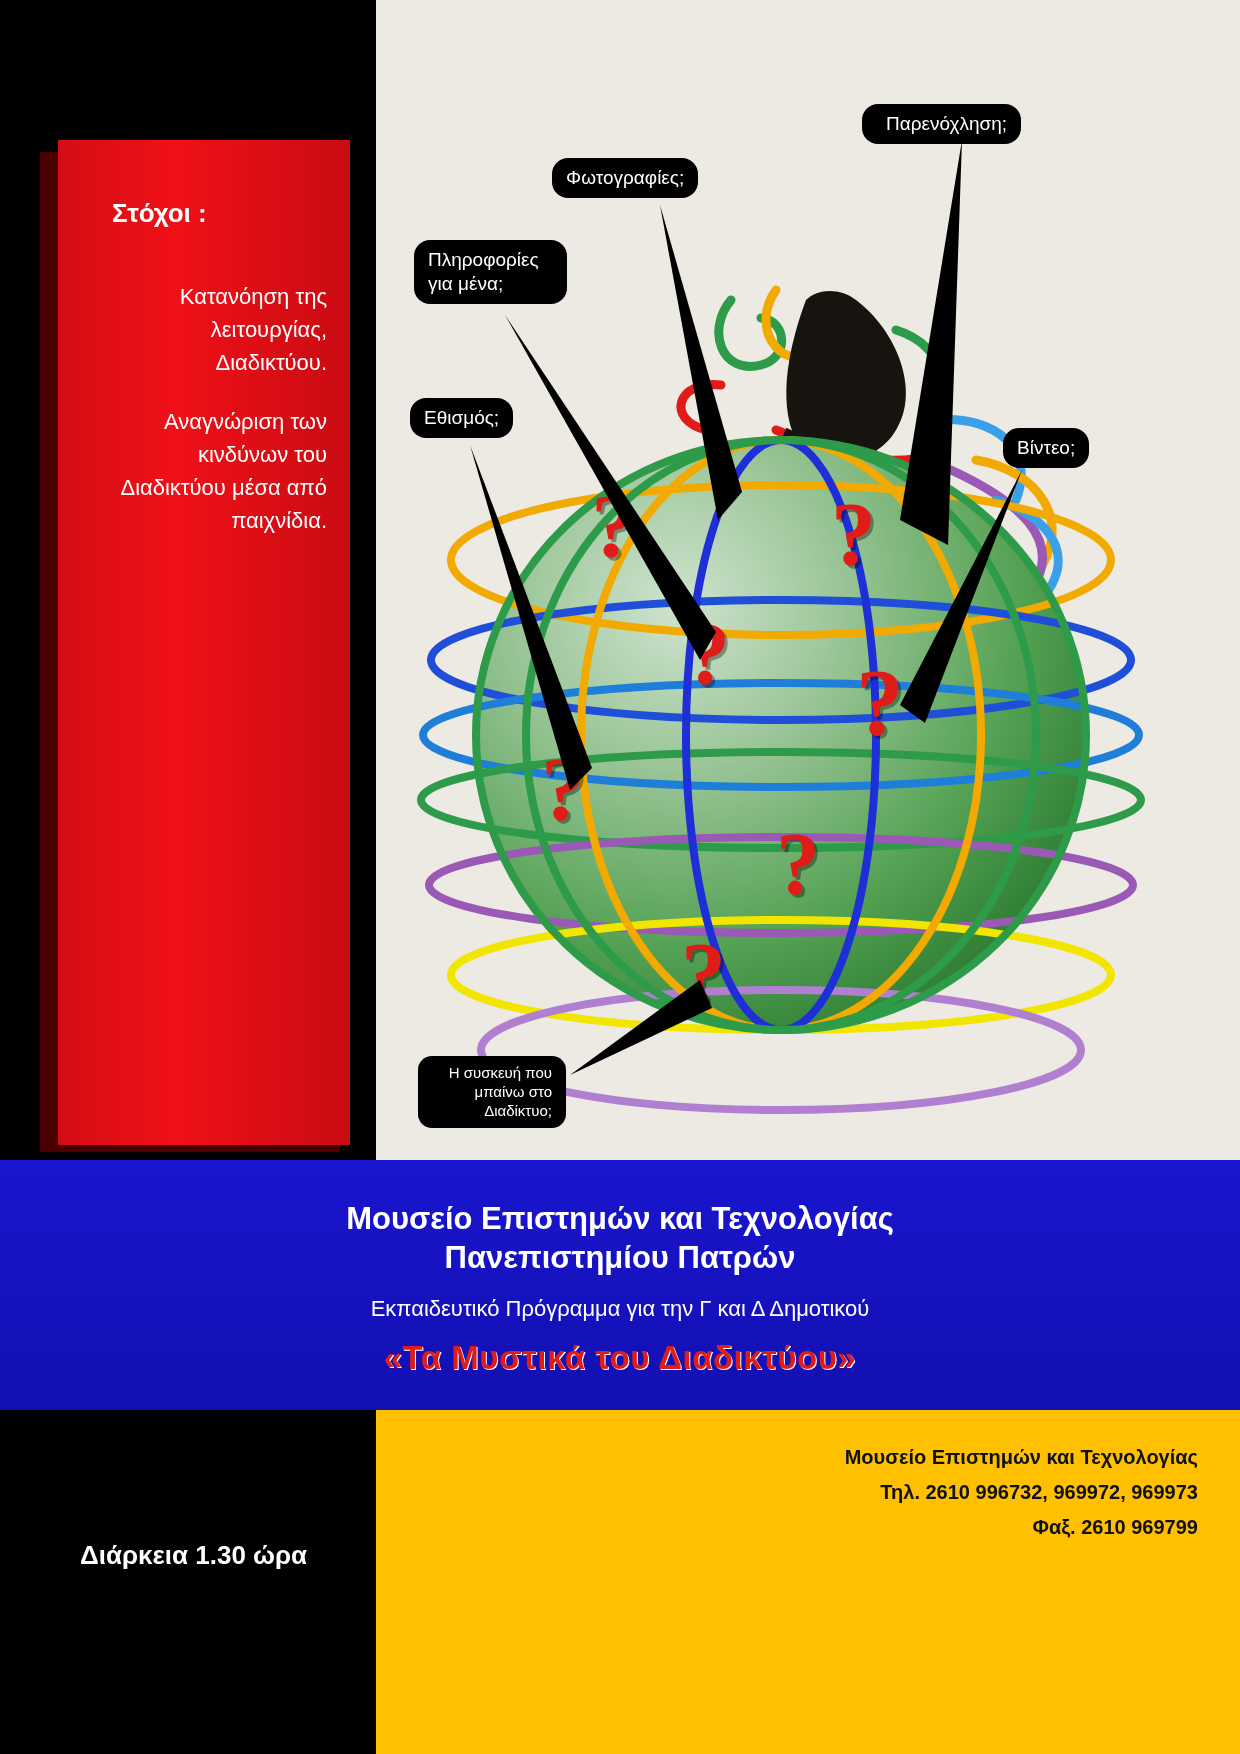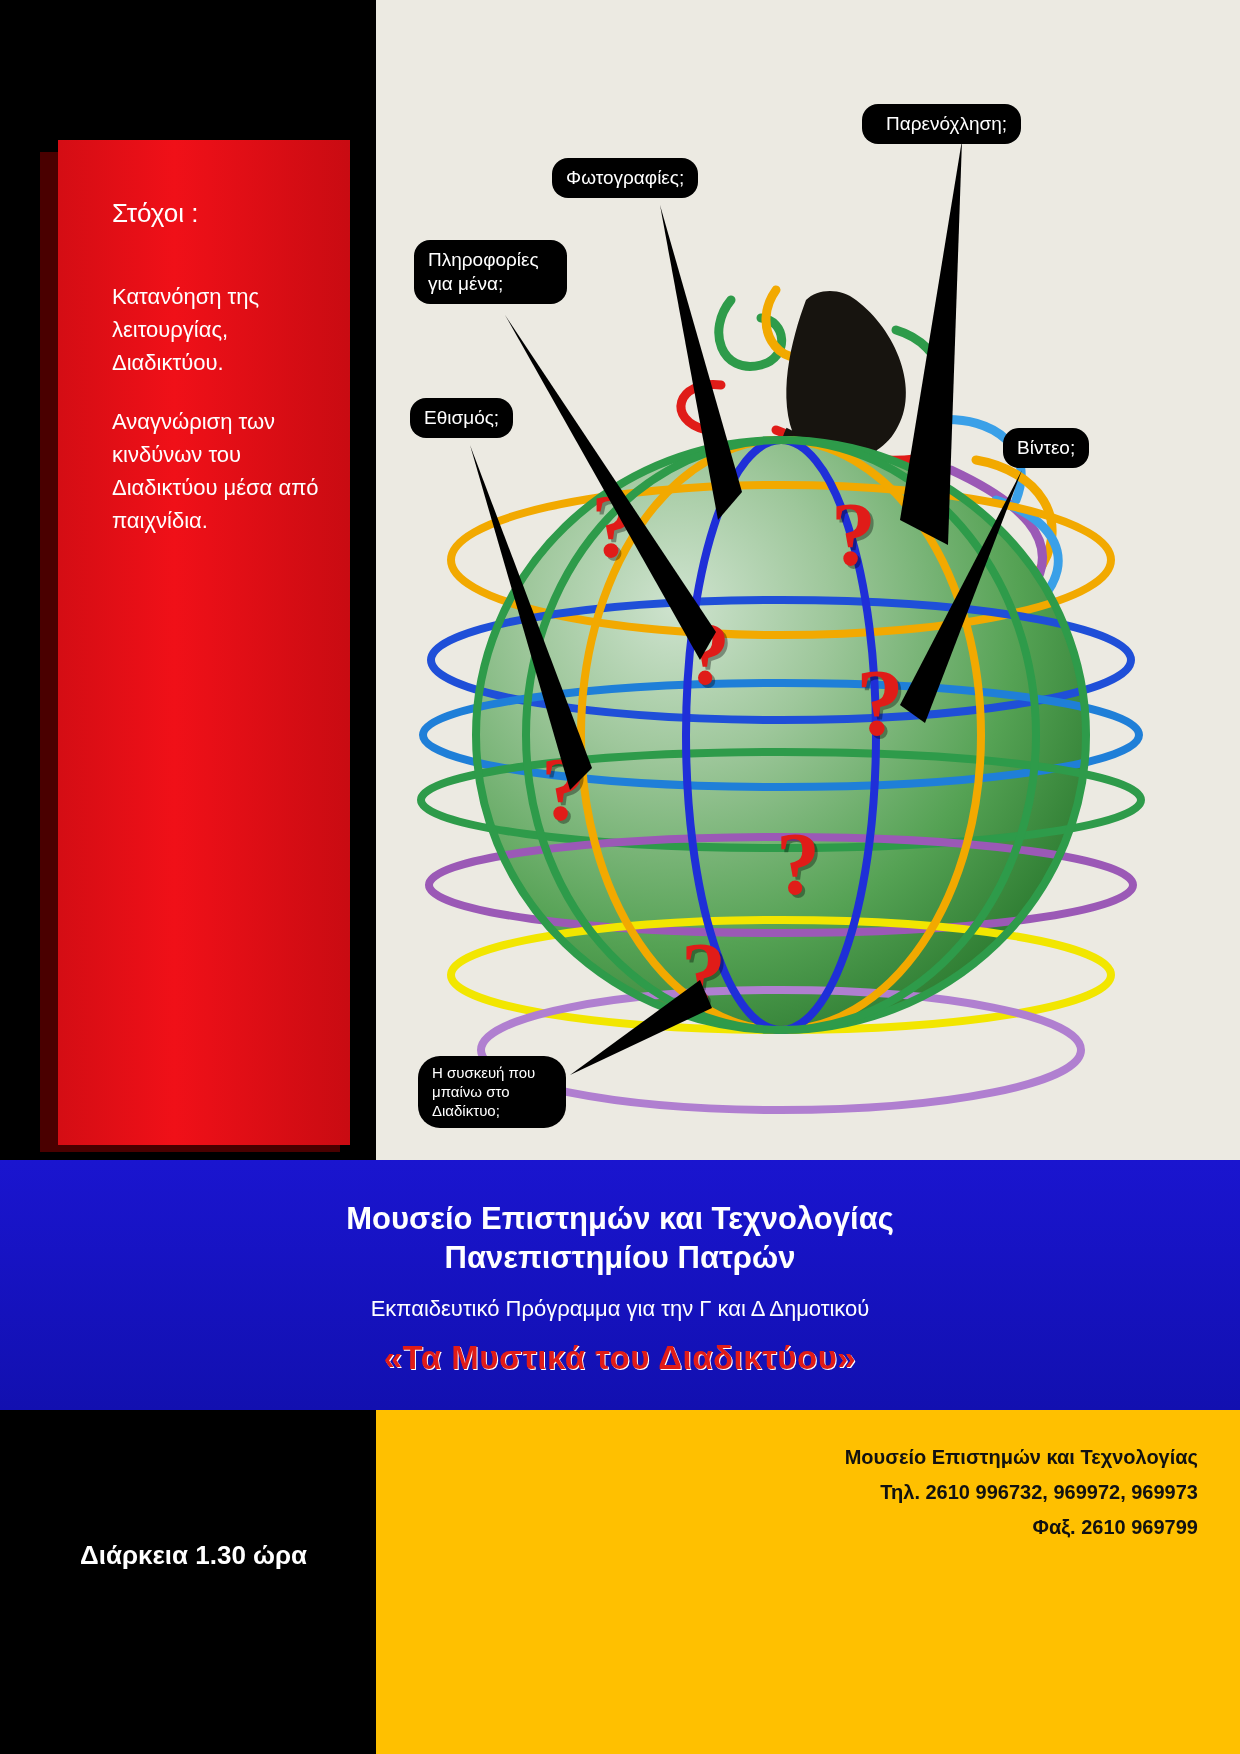--- a/index.html
+++ b/index.html
@@ -23,27 +23,27 @@
     position:absolute;left:40px;top:152px;width:300px;height:1000px;
     background:#4a0000;
   }
   .red-box{
     position:absolute;left:58px;top:140px;width:292px;height:1005px;
     background:#e8111a;
     background:linear-gradient(90deg,#d40d14 0%, #f01018 40%, #c90b12 100%);
   }
   .red-box .title{
     position:absolute;left:54px;top:58px;
-    color:#fff;font-size:26px;font-weight:normal;
+    color:#fff;font-size:26px;font-weight:bold;
   }
   .red-box .goals{
     position:absolute;left:54px;top:140px;width:215px;
     color:#fff;font-size:22px;line-height:1.5;
   }
-  .red-box .goals p{margin:0 0 26px 0;}
+  .red-box .goals p{margin:0 0 26px 0;text-align:right;}
 
   
   .globe-wrap{position:absolute;left:376px;top:0;width:864px;height:1160px;overflow:hidden;}
   .globe{
     position:absolute;left:100px;top:440px;width:610px;height:590px;
     border-radius:50%;
     background:radial-gradient(circle at 33% 28%, #cfe3cf 0%, #9ec79b 26%, #55a254 58%, #2e7d32 80%, #1e5c22 100%);
   }
 
   
@@ -52,21 +52,21 @@
     font-family:"Liberation Serif", serif;
     text-shadow:3px 3px 0 rgba(0,0,0,.35);
     line-height:1;
   }
 
   
   .callout{
     position:absolute;background:#000;color:#fff;border-radius:16px;
     padding:8px 14px;font-size:19px;line-height:1.25;z-index:8;
   }
-  .callout.small{font-size:15px;border-radius:22px;}
+  .callout.small{font-size:15px;border-radius:14px;text-align:right;}
 
   
   .blue{
     position:absolute;left:0;top:1160px;width:1240px;height:250px;
     background:#1515c8;
     background:linear-gradient(180deg,#1a15cf 0%, #1210b0 100%);
     text-align:center;color:#fff;
   }
   .blue h1{margin:0;padding-top:40px;font-size:31px;font-weight:bold;line-height:1.25;}
   .blue h2{margin:4px;padding-top:14px;font-size:22px;font-weight:normal;}

